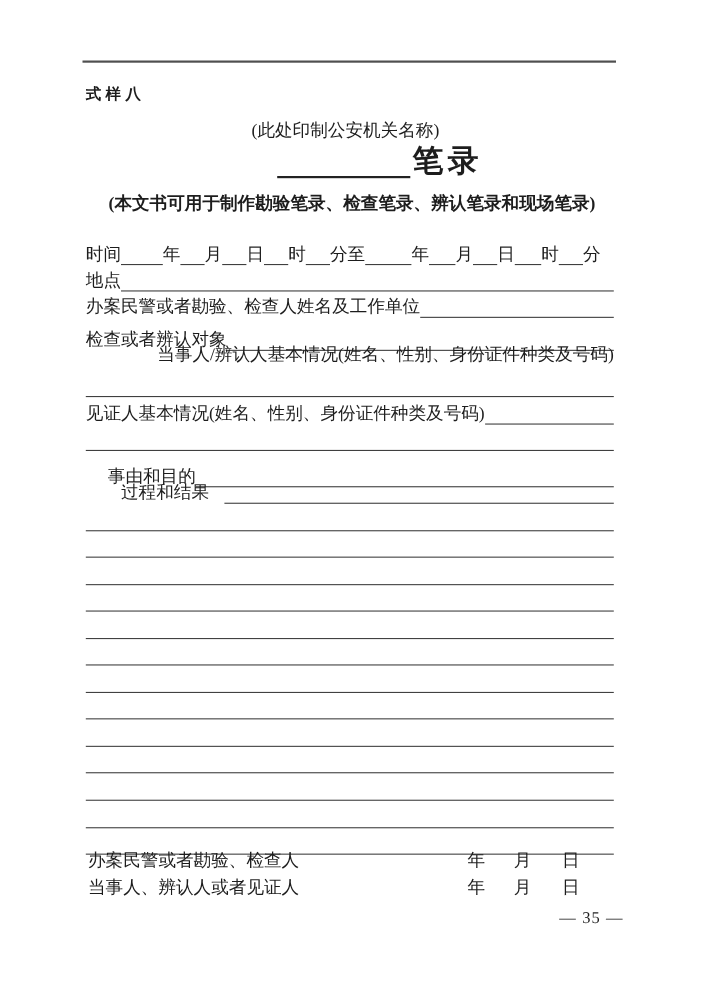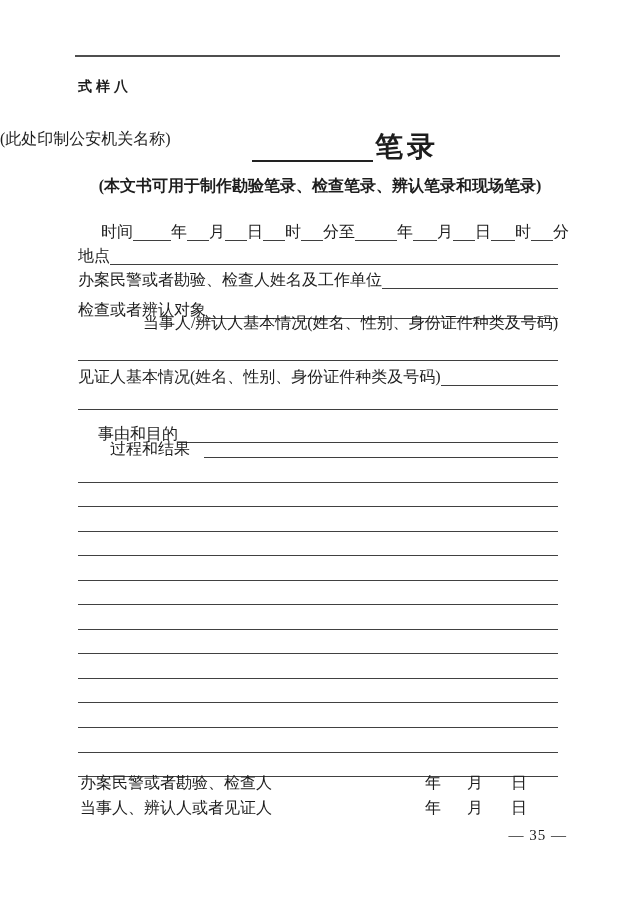--- a/index.html
+++ b/index.html
@@ -28,26 +28,27 @@
     position: absolute;
     top: 79px;
     left: 78px;
     font-size: 14px;
     font-weight: bold;
     letter-spacing: 4px;
     line-height: 1.2;
   }
   .org-placeholder {
     position: absolute;
-    top: 129px;
+    top: 110px;
     left: 0;
     width: 600px;
-    text-align: left;
+    text-align: center;
     font-size: 16px;
     line-height: 1.2;
+    padding-left: 14px;
   }
   .title-row {
     position: absolute;
     top: 131px;
     left: 252px;
     height: 31px;
     display: flex;
     align-items: flex-end;
   }
   .title-blank {
@@ -90,21 +91,21 @@
   .bl {
     display: block;
     height: 6px;
     border-bottom: 1.5px solid #3f3f3f;
   }
   .grow { flex: 1 1 auto; }
   .w38 { width: 38px; }
   .w42 { width: 42px; }
   .w22 { width: 22px; }
   .w24 { width: 24px; }
-  .row-time     { top: 218px; margin-left: 23px; }
+  .row-time     { top: 218px; }
   .row-place    { top: 242px; }
   .row-officer  { top: 266px; }
   .row-object   { top: 296px; }
   .row-party    { top: 314px; flex-direction: column; }
   .row-cont1    { top: 338px; }
   .row-witness  { top: 363px; }
   .row-cont2    { top: 387px; }
   .row-purpose  { top: 420px; left: 98px;  width: 460px; }
   .row-process  { top: 435px; left: 110px; width: 448px; }
   .row-process .bl { margin-left: 14px; }

